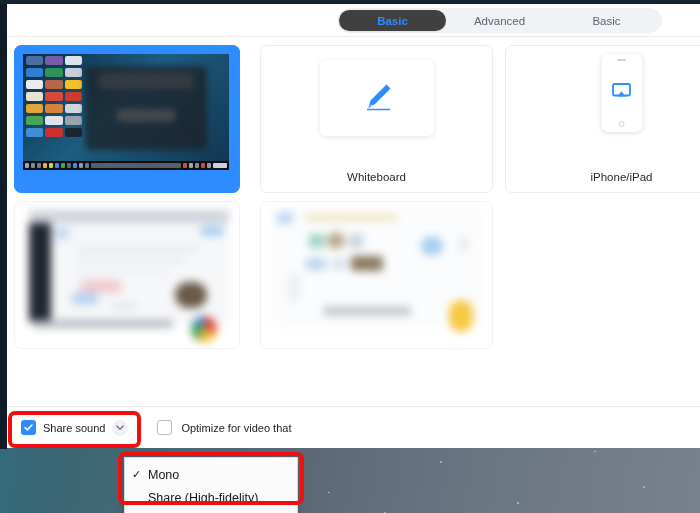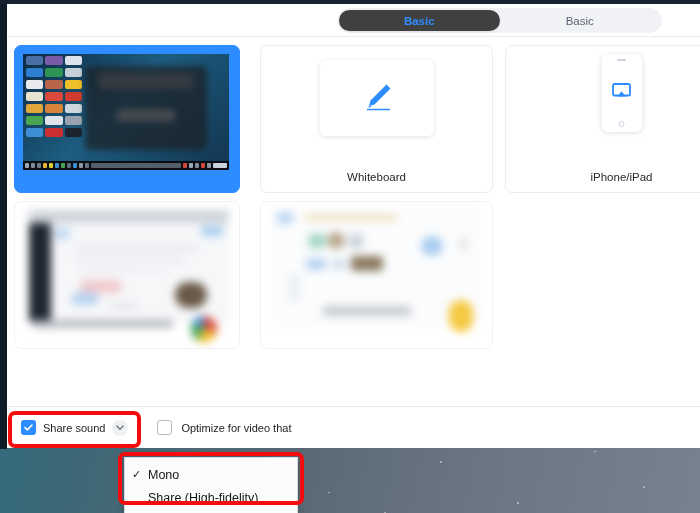--- a/index.html
+++ b/index.html
@@ -374,20 +374,21 @@
 <div id="root">
 
   <div id="desktop-speckles"></div>
 
   <div id="share-dialog">
 
 
     <div id="tab-bar-row">
       <div id="tab-group">
         <div class="tab-item is-active">Basic</div>
+        <div class="tab-item">Advanced</div>
         <div class="tab-item">Basic</div>
       </div>
     </div>
 
     <div id="share-source-grid">
 
       <div class="share-card is-selected" style="left:7px; top:8px; width:226px; height:148px;">
         <div class="card-thumb" style="height:132px;">
           <div id="screen-thumb-inner">
             <div id="desktop-icon-grid">

